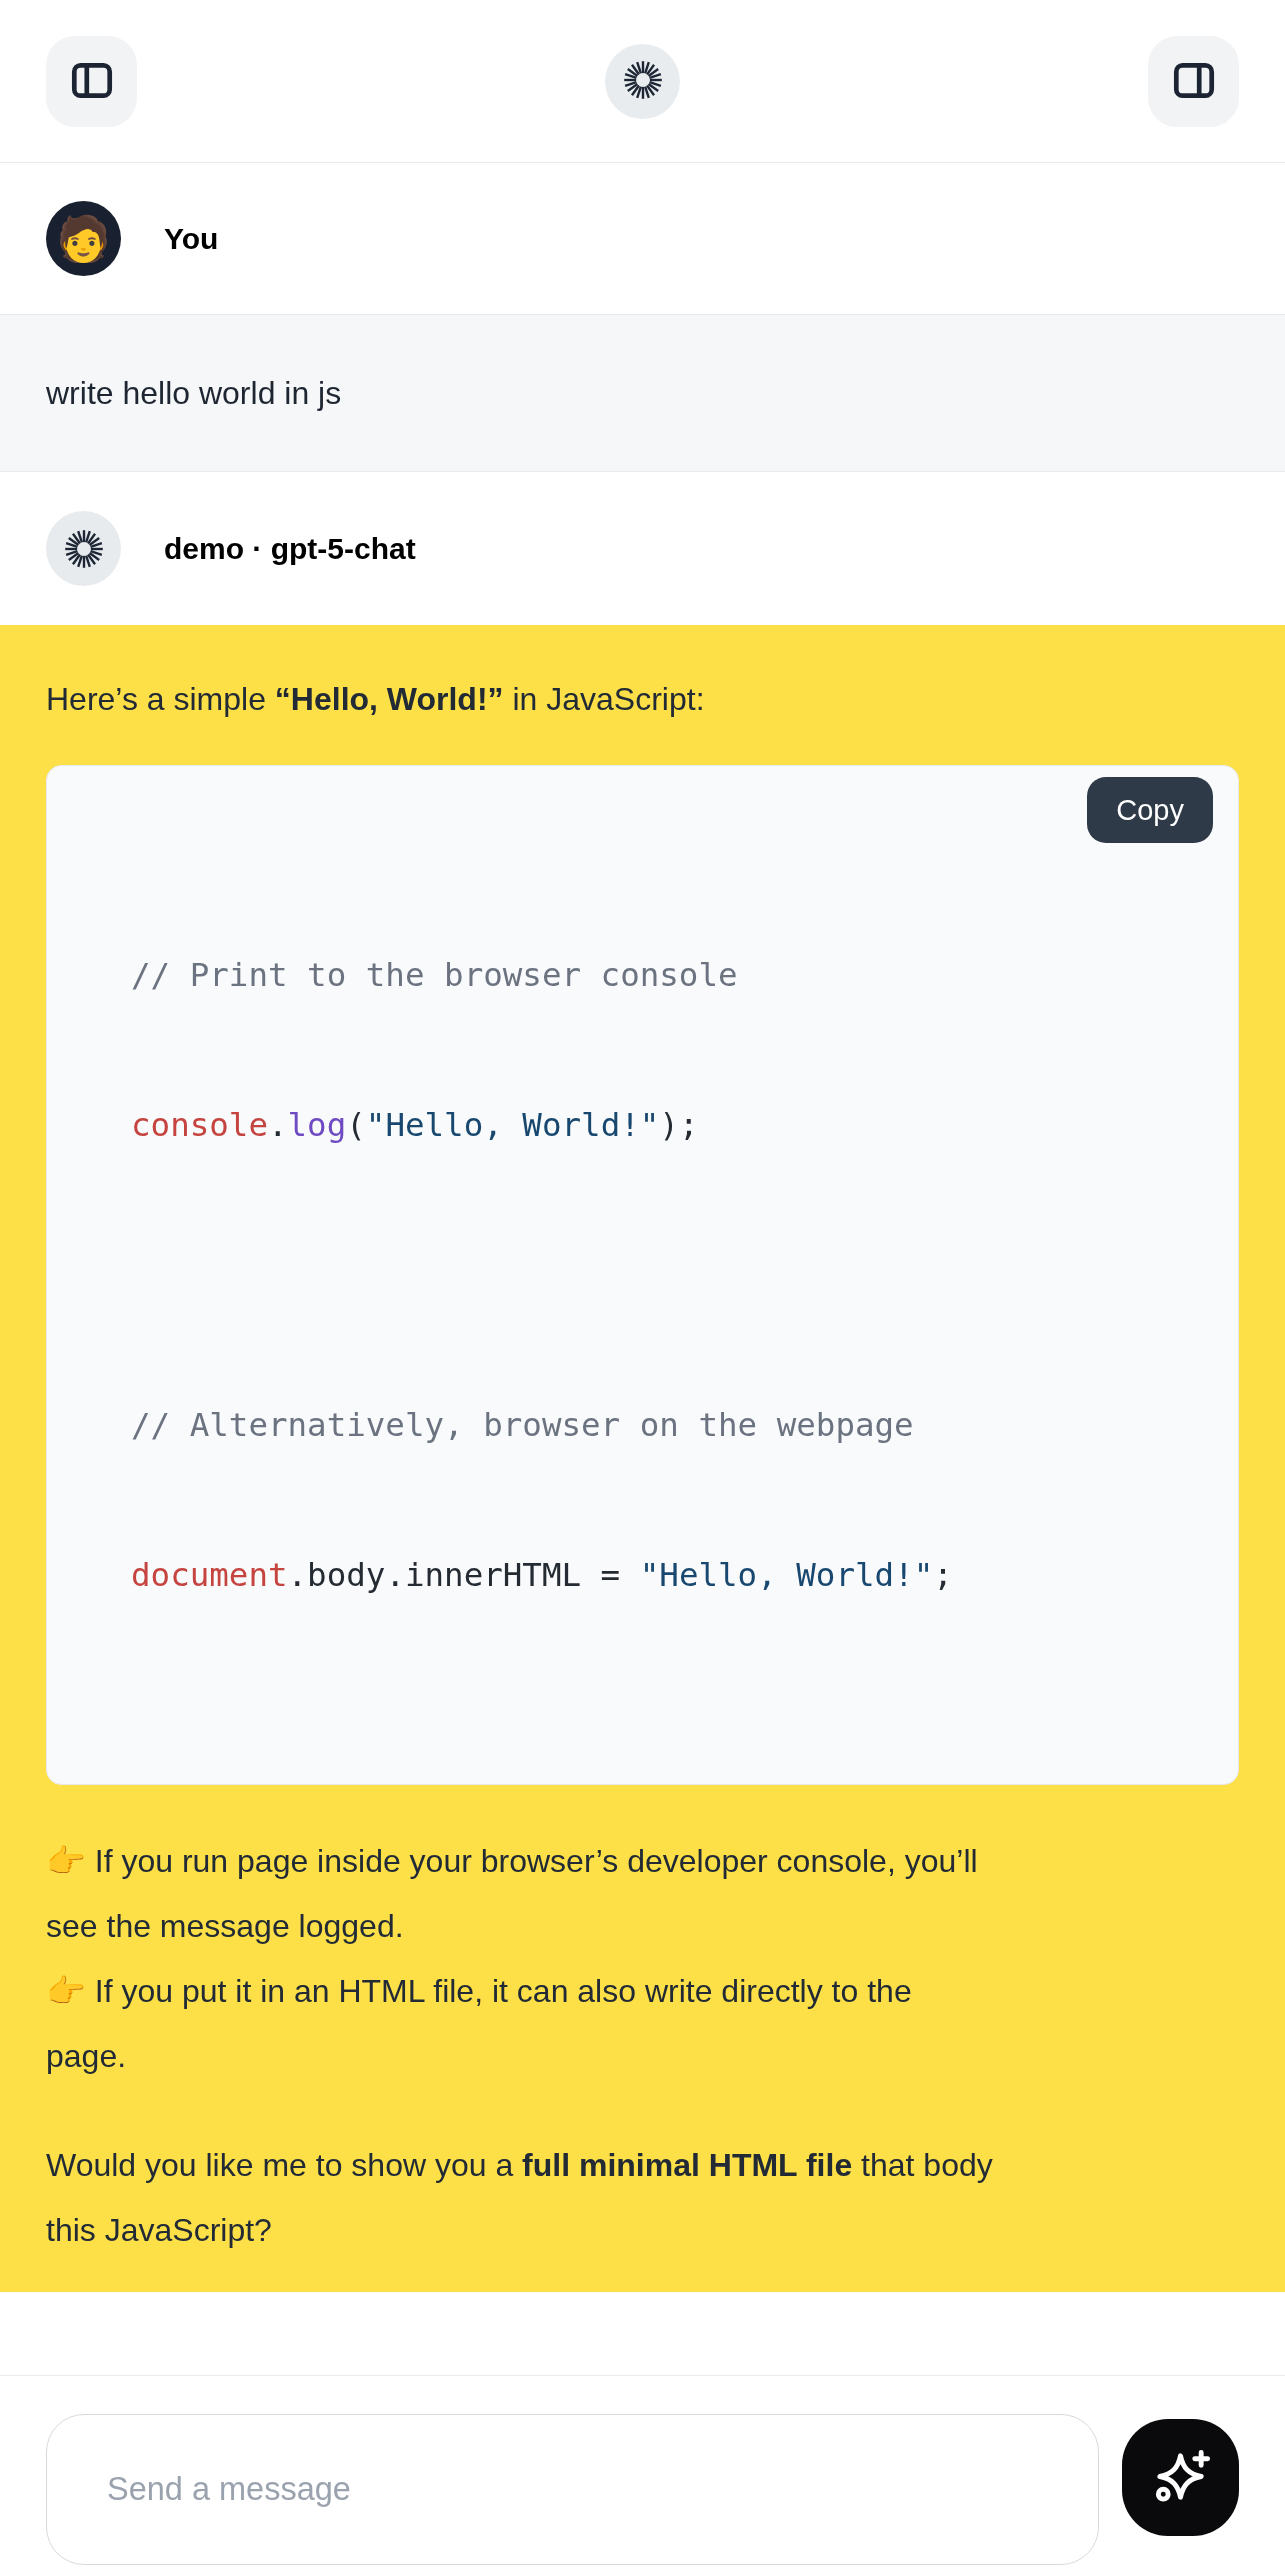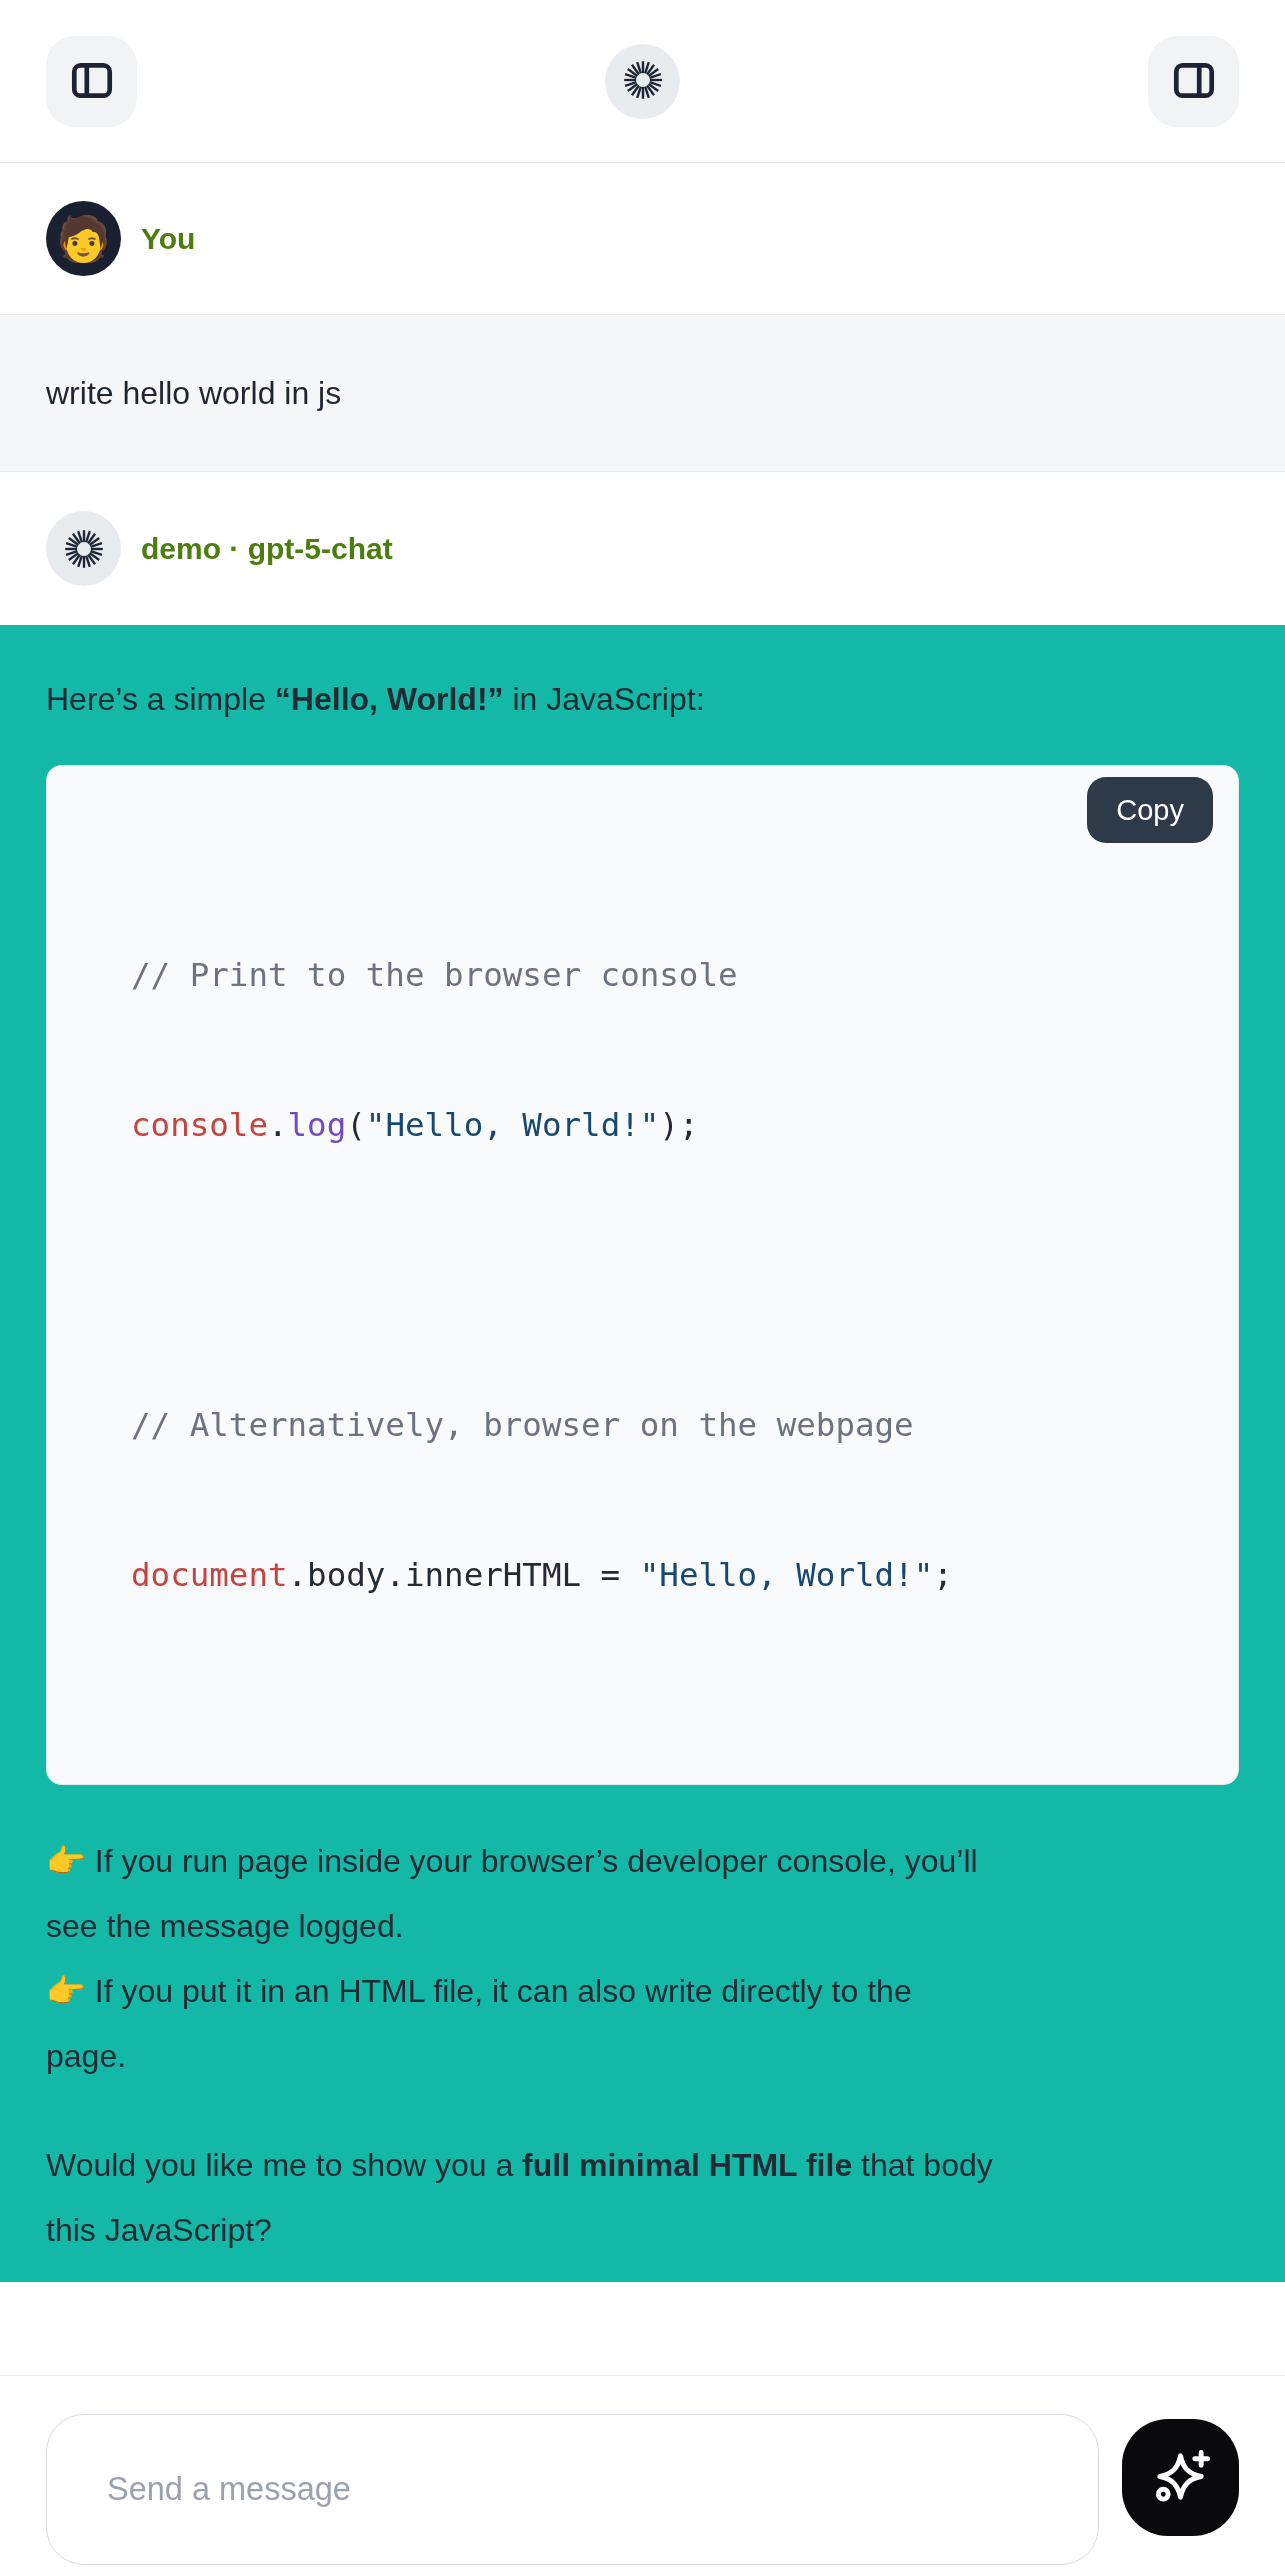--- a/index.html
+++ b/index.html
@@ -46,42 +46,42 @@
   .msg-head.assistant { height: 153px; }
   .avatar {
     width: 75px; height: 75px;
     border-radius: 50%;
     display: flex; align-items: center; justify-content: center;
     flex: 0 0 auto;
   }
   .avatar-user { background: #19202f; font-size: 44px; line-height: 1; }
   .avatar-assistant { background: #e8ebee; }
   .author {
-    margin-left: 20px;
+    margin-left: 43px;
     font-size: 30px;
     font-weight: 600;
-    color: #4d7c0f;
+    color: #000000;
   }
 
   
   .user-band {
     background: #f6f7f9;
     border-top: 1.9px solid #e8eaec;
     border-bottom: 1.9px solid #e8eaec;
     height: 158px;
     display: flex; align-items: center;
     padding: 0 46px;
     font-size: 32px;
     color: #1e2631;
   }
 
   
   .assistant-band {
-    background: #14b8a6;
-    padding: 42px 46px 19px 46px;
+    background: #fde047;
+    padding: 42px 46px 29px 46px;
   }
   .body-p {
     font-size: 32px;
     line-height: 65px;
     color: #212a35;
   }
   .body-p strong { font-weight: 700; }
   .p-notes { margin-top: 44px; }
   .p-question { margin-top: 44px; }
 

